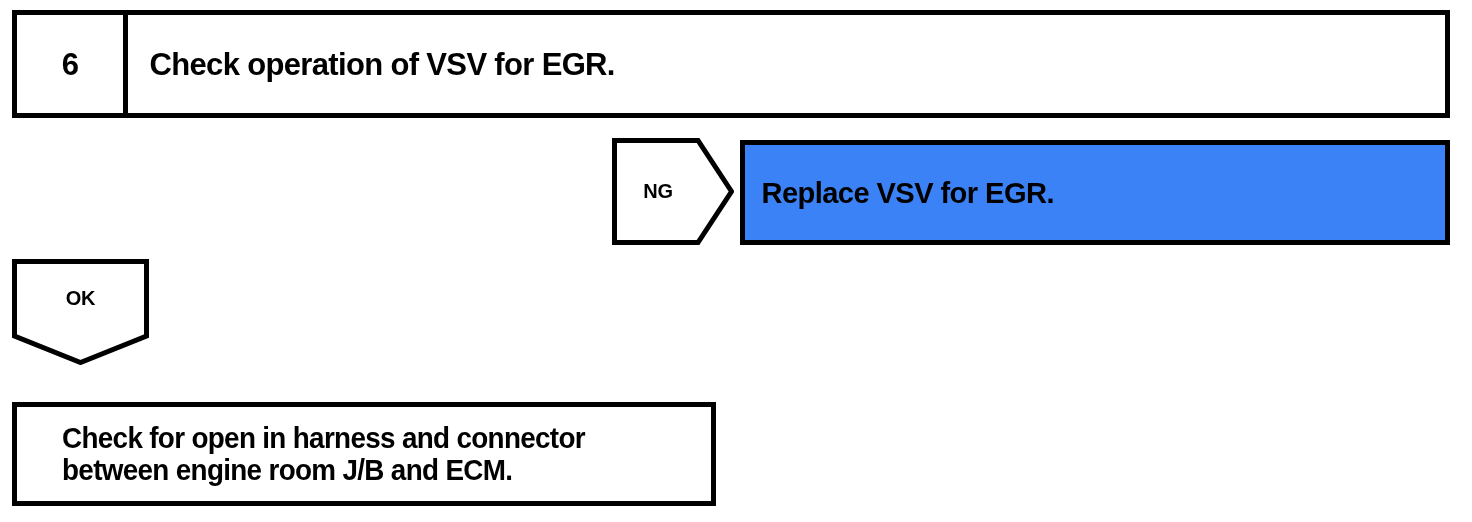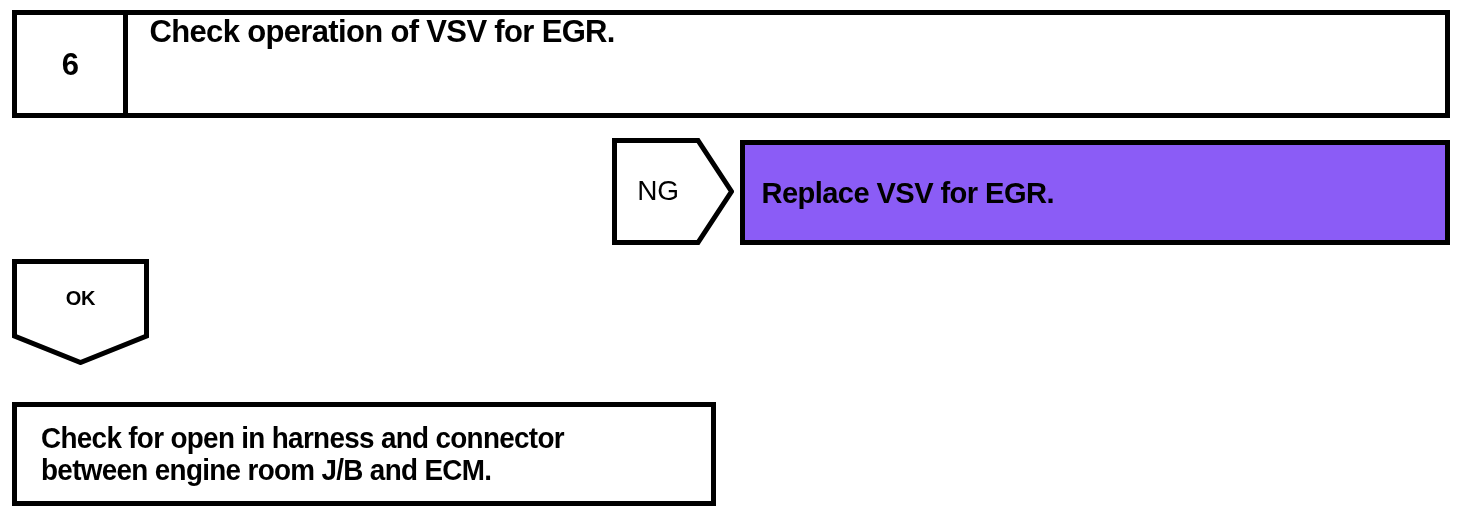--- a/index.html
+++ b/index.html
@@ -49,20 +49,21 @@
     letter-spacing: -0.5px;
     line-height: 1;
   }
   .step-title-cell {
     position: absolute;
     left: 116px;
     top: 0;
     right: 0;
     height: 98px;
     display: flex;
+    align-items: center;
   }
   .step-title-text {
     padding-left: 17px;
     font-size: 32px;
     font-weight: bold;
     letter-spacing: -0.7px;
     transform: scaleX(0.97);
     transform-origin: left center;
     line-height: 1;
     white-space: nowrap;
@@ -83,36 +84,36 @@
   }
   .ng-label {
     position: absolute;
     left: 0;
     top: 0;
     width: 92px;
     height: 105px;
     display: flex;
     align-items: center;
     justify-content: center;
-    font-size: 28px;
-    font-weight: normal;
+    font-size: 20px;
+    font-weight: bold;
     letter-spacing: -0.3px;
     line-height: 1;
   }
 
   
   .replace-box {
     position: absolute;
     left: 740px;
     top: 140px;
     width: 710px;
     height: 105px;
     border: 5px solid #000000;
     box-sizing: border-box;
-    background: #8b5cf6;
+    background: #3b82f6;
     display: flex;
     align-items: center;
   }
   .replace-text {
     padding-left: 17px;
     font-size: 30px;
     font-weight: bold;
     letter-spacing: -0.6px;
     transform: scaleX(0.97);
     transform-origin: left center;
@@ -154,20 +155,21 @@
     left: 12px;
     top: 402px;
     width: 704px;
     height: 104px;
     border: 5px solid #000000;
     box-sizing: border-box;
     background: #ffffff;
     display: flex;
     flex-direction: column;
     justify-content: center;
+    padding-left: 21px;
   }
   .final-text-line {
     padding-left: 25px;
     font-size: 29px;
     font-weight: bold;
     letter-spacing: -0.7px;
     transform: scaleX(0.96);
     transform-origin: left center;
     line-height: 32px;
     white-space: nowrap;

